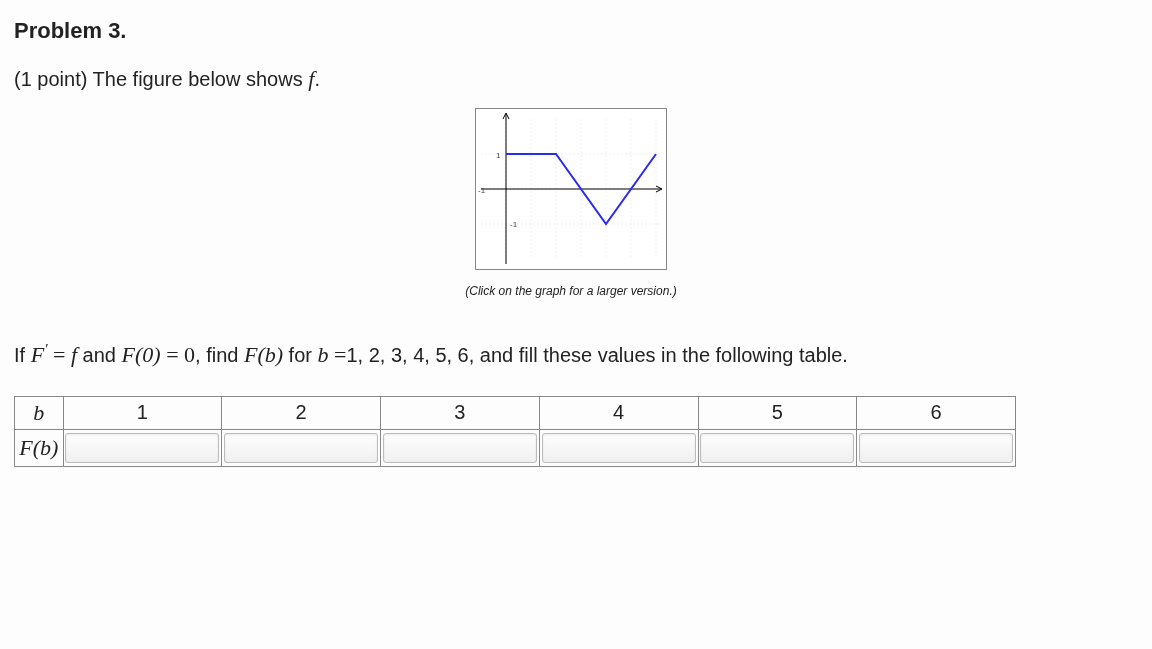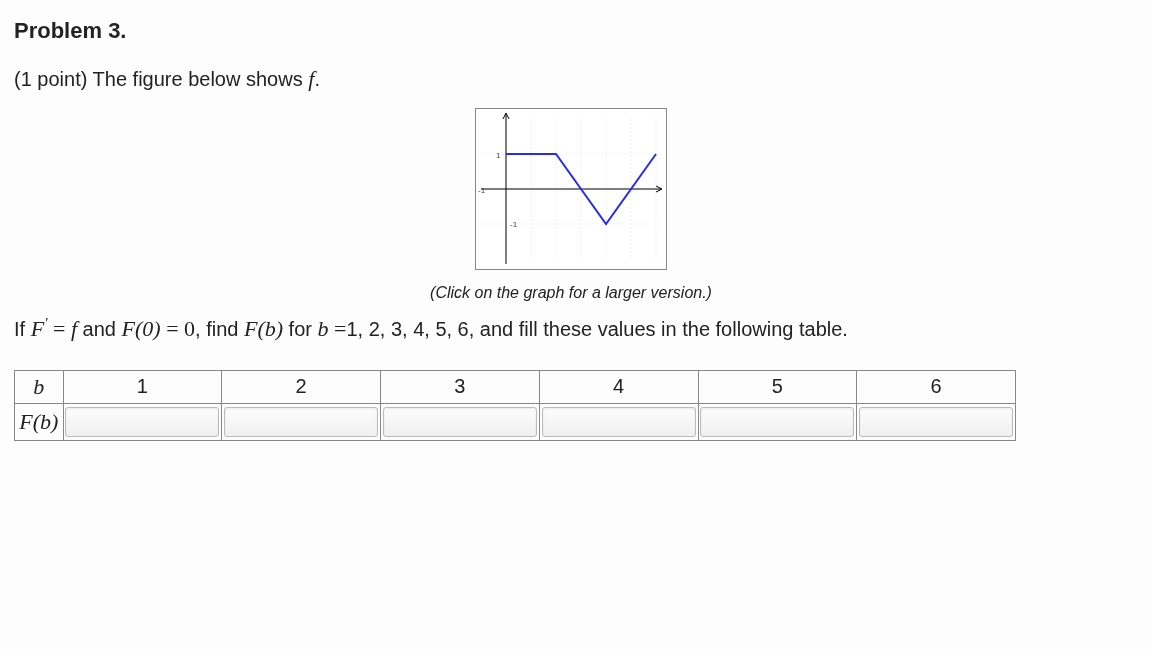--- a/index.html
+++ b/index.html
@@ -34,26 +34,26 @@
     display: inline-block;
     border: 1px solid #888;
     width: 190px;
     height: 160px;
     background: #fff;
     position: relative;
     cursor: pointer;
   }
   .graph-caption {
     font-style: italic;
-    font-size: 16px;
+    font-size: 12px;
     margin-top: 10px;
     color: #222;
   }
   .question-line {
-    margin-top: 8px;
+    margin-top: 38px;
     font-size: 20px;
     line-height: 1.7;
   }
   table.answer-table {
     margin-top: 22px;
     border-collapse: collapse;
     width: 1002px;
   }
   table.answer-table td {
     border: 1px solid #888;

